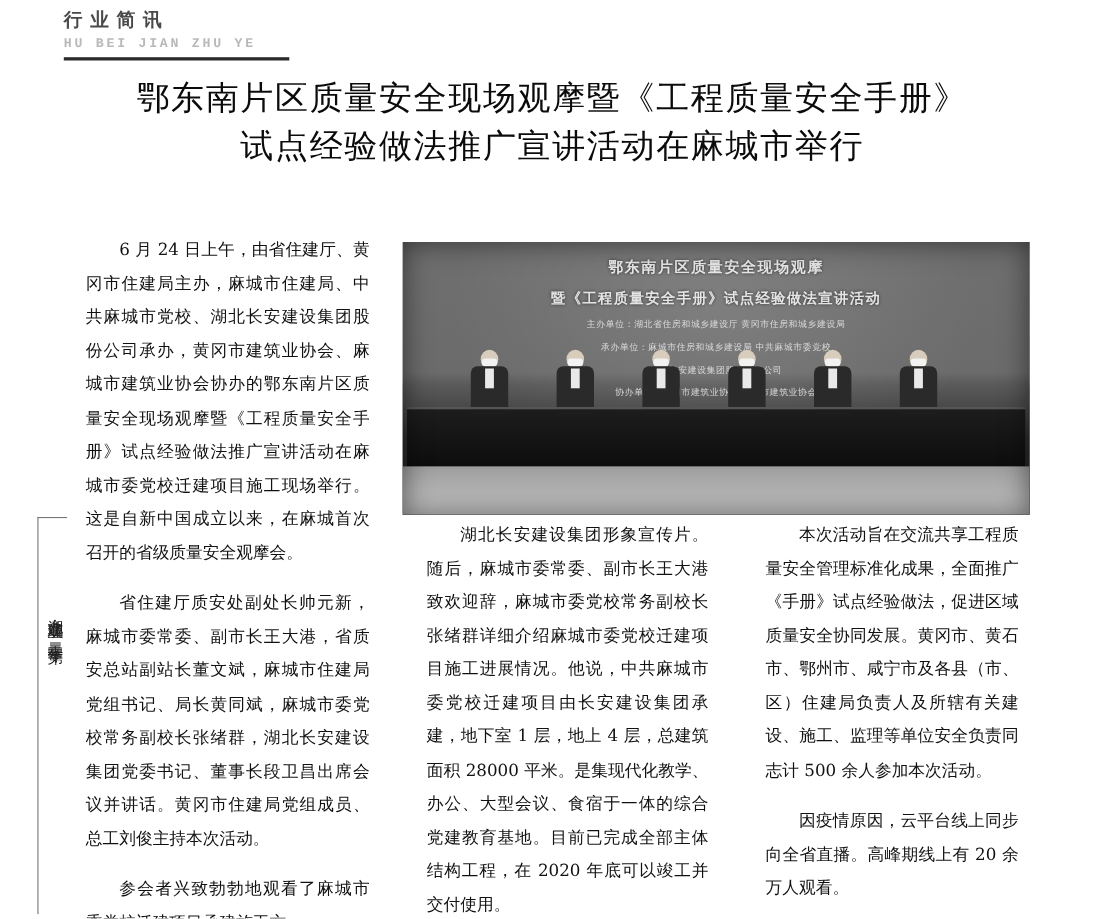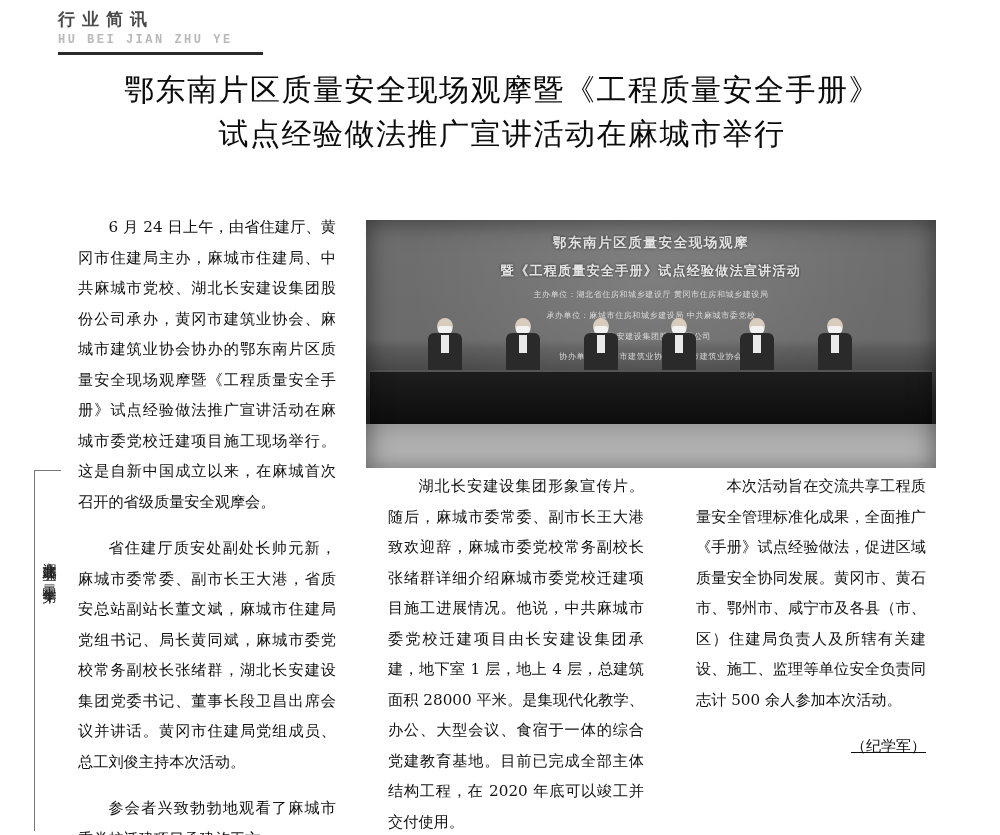--- a/index.html
+++ b/index.html
@@ -311,14 +311,15 @@
   <p>省住建厅质安处副处长帅元新，麻城市委常委、副市长王大港，省质安总站副站长董文斌，麻城市住建局党组书记、局长黄同斌，麻城市委党校常务副校长张绪群，湖北长安建设集团党委书记、董事长段卫昌出席会议并讲话。黄冈市住建局党组成员、总工刘俊主持本次活动。</p>
   <p>参会者兴致勃勃地观看了麻城市委党校迁建项目承建施工方——</p>
 </div>
 
 <div class="col col-2">
   <p>湖北长安建设集团形象宣传片。随后，麻城市委常委、副市长王大港致欢迎辞，麻城市委党校常务副校长张绪群详细介绍麻城市委党校迁建项目施工进展情况。他说，中共麻城市委党校迁建项目由长安建设集团承建，地下室 1 层，地上 4 层，总建筑面积 28000 平米。是集现代化教学、办公、大型会议、食宿于一体的综合党建教育基地。目前已完成全部主体结构工程，在 2020 年底可以竣工并交付使用。</p>
 </div>
 
 <div class="col col-3">
   <p>本次活动旨在交流共享工程质量安全管理标准化成果，全面推广《手册》试点经验做法，促进区域质量安全协同发展。黄冈市、黄石市、鄂州市、咸宁市及各县（市、区）住建局负责人及所辖有关建设、施工、监理等单位安全负责同志计 500 余人参加本次活动。</p>
+  <p>因疫情原因，云平台线上同步向全省直播。高峰期线上有 20 余万人观看。</p>
   <p class="signature">（纪学军）</p>
 </div>
 
 </body></html>

